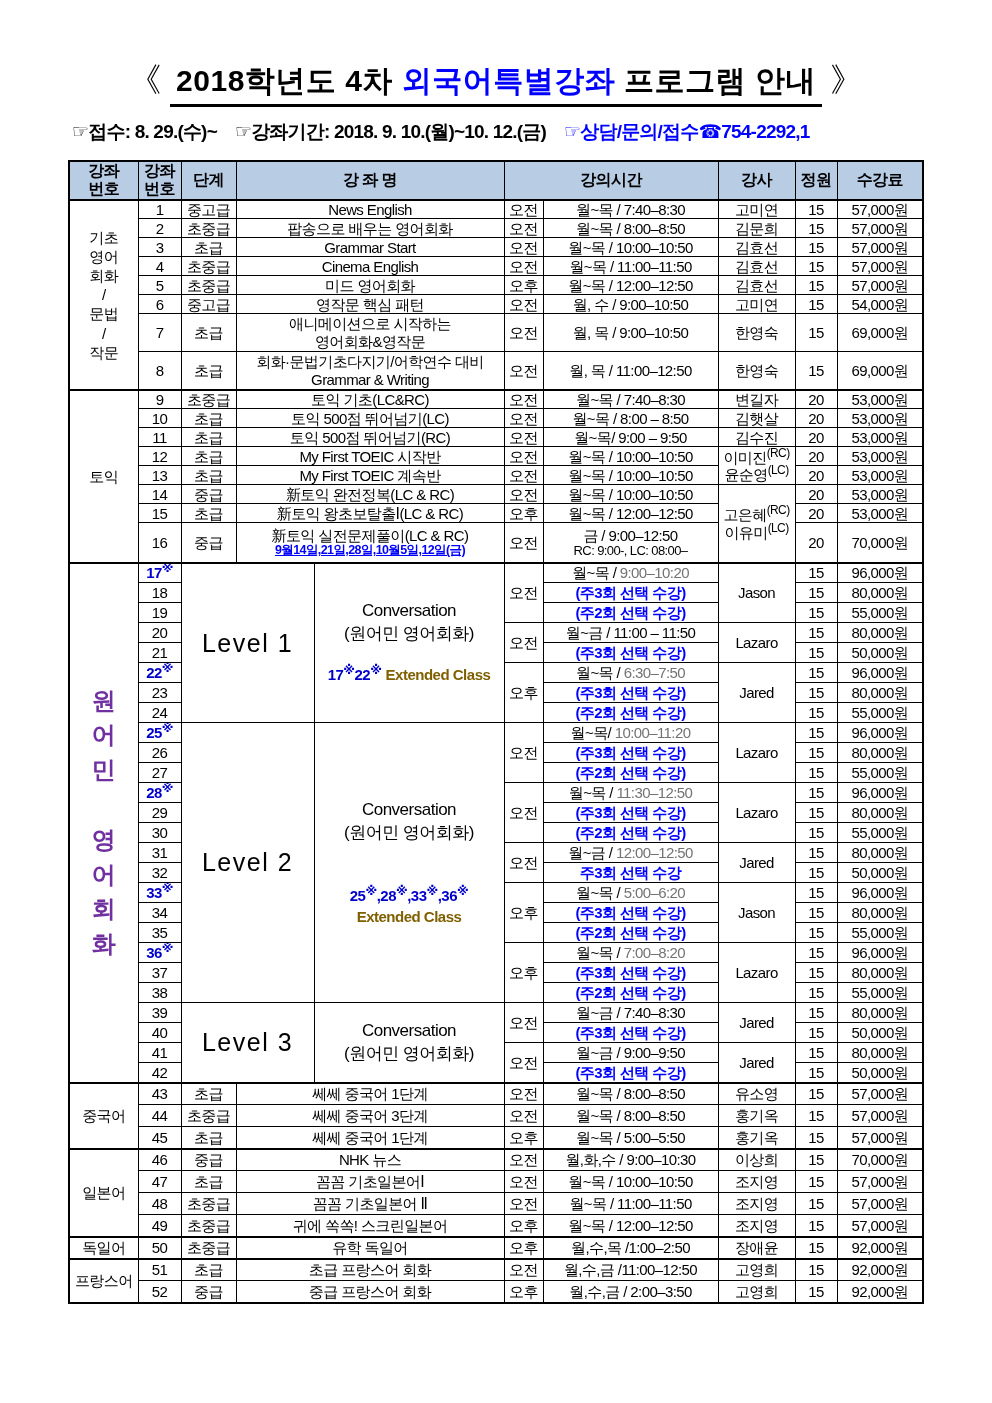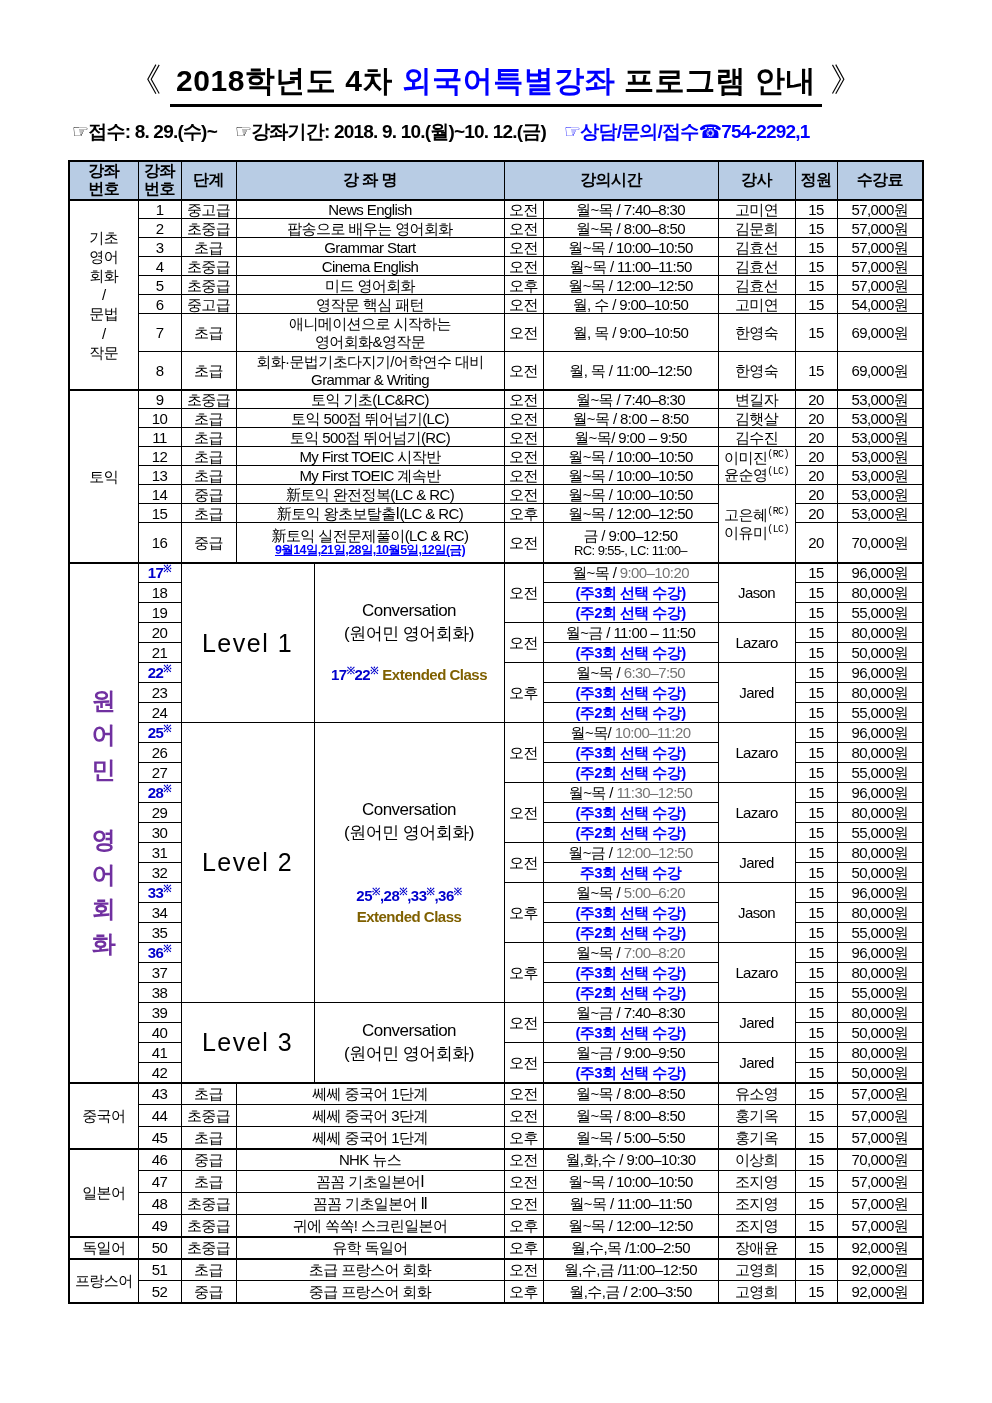--- a/index.html
+++ b/index.html
@@ -20,21 +20,21 @@
   tr.tall{height:38px;}
   tr.t16{height:40px;}
   tr.lvl{height:20px;}
   tr.mid{height:22px;}
   tr.sect td{border-top:2px solid #000;}
   .grp{font-size:15px;line-height:1.28;}
   .grp div{line-height:1.28;}
   .grp-purple{color:#7030a0;font-weight:bold;font-size:24px;letter-spacing:0;}
   .grp-purple div{line-height:1.45;min-height:0.7em;}
   .num-sup{color:#0000cc;font-weight:bold;}
-  sup{font-size:10px;line-height:0;vertical-align:super;font-family:Liberation Mono, monospace;}
+  sup{font-size:12px;line-height:0;vertical-align:super;}
   .level{font-size:25px;letter-spacing:1.5px;font-weight:400;}
   .conv{font-size:17px;letter-spacing:-0.5px;}
   .conv div{line-height:1.35;}
   .gap-s{height:18px;}
   .gap-l{height:42px;}
   .ext-nums{color:#0000cc;font-weight:bold;font-size:15px;}
   .ext-text{color:#7f6000;font-weight:bold;font-size:15px;}
   .sel{color:#0000ff;font-weight:bold;}
   .hl{color:#737373;font-weight:normal;}
   .sub-blue{display:block;color:#0000ff;font-weight:bold;font-size:12.5px;line-height:1.1;text-decoration:underline;}
@@ -254,21 +254,21 @@
           <td>20</td>
           <td>53,000원</td>
         </tr>
         <tr class="t16">
           <td>16</td>
           <td>중급</td>
           <td colspan="2">新토익 실전문제풀이(LC &amp; RC)<span class="sub-blue">9월14일,21일,28일,10월5일,12일(금)</span></td>
           <td rowspan="1">오전</td>
           <td>
             <div>금 / 9:00–12:50</div>
-            <div class="time-sub">RC: 9:55-, LC: 11:00–</div>
+            <div class="time-sub">RC: 9:00-, LC: 08:00–</div>
           </td>
           <td>20</td>
           <td>70,000원</td>
         </tr>
         <tr class="lvl sect">
           <td rowspan="26" class="grp grp-purple">
             <div>원</div>
             <div>어</div>
             <div>민</div>
             <div>&nbsp;</div>

